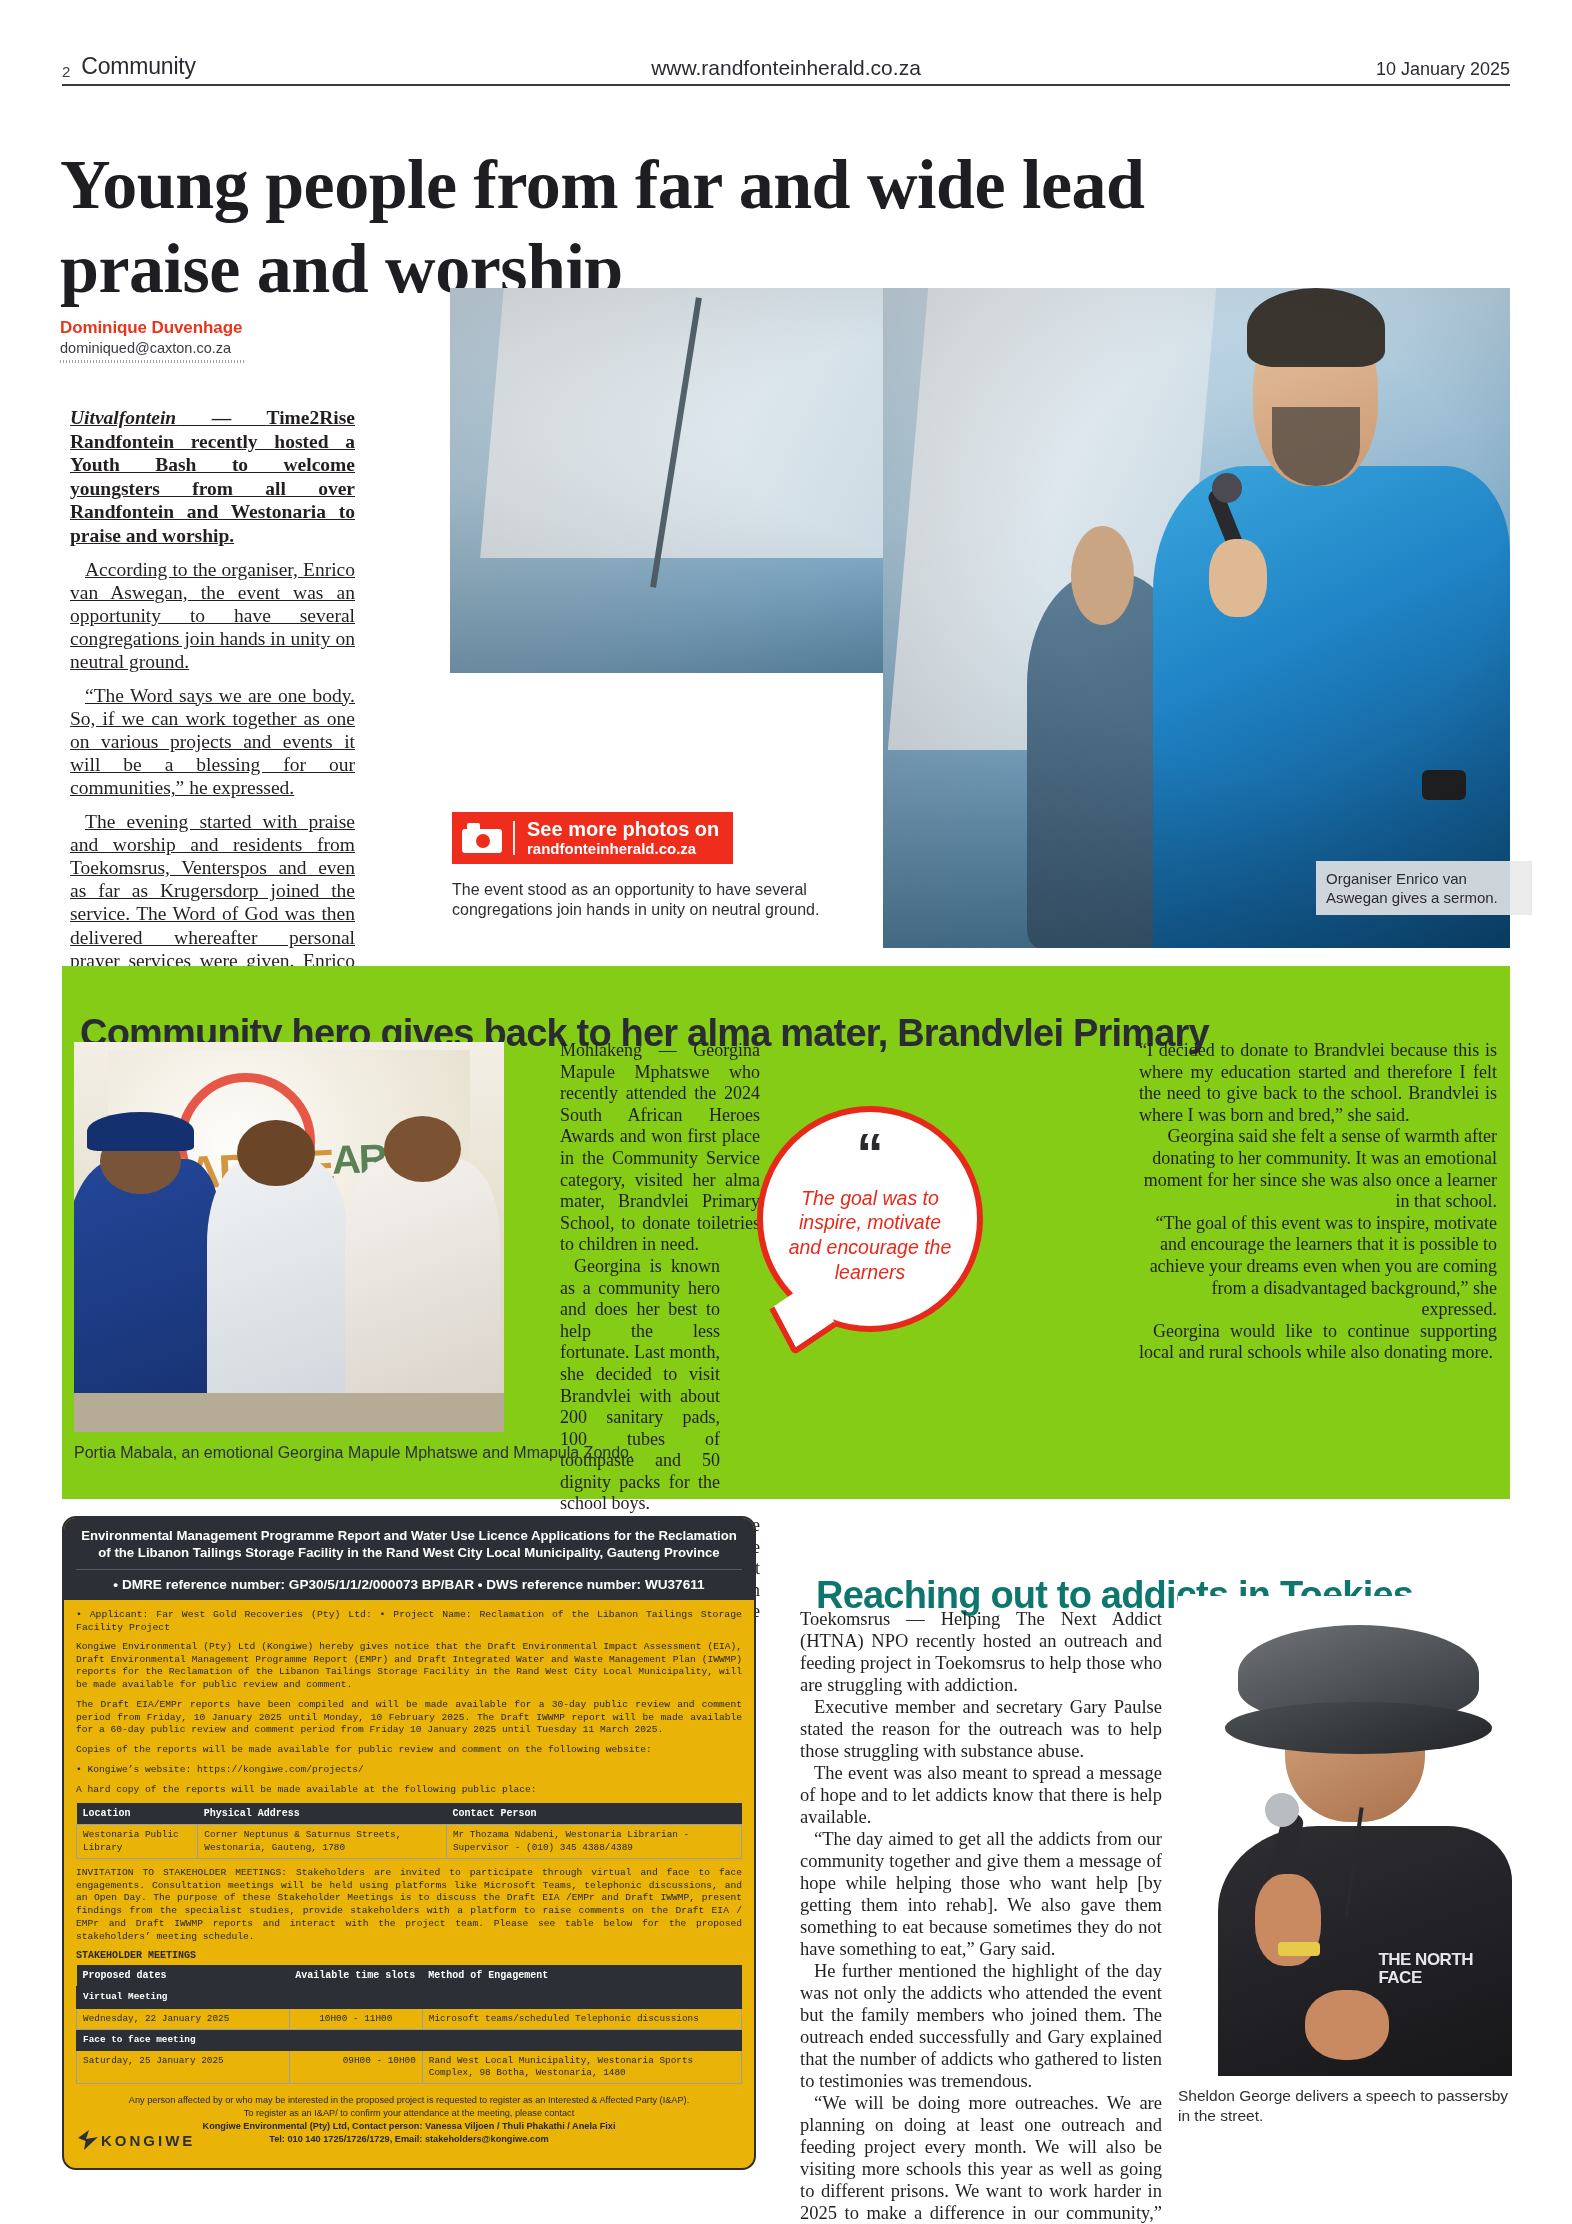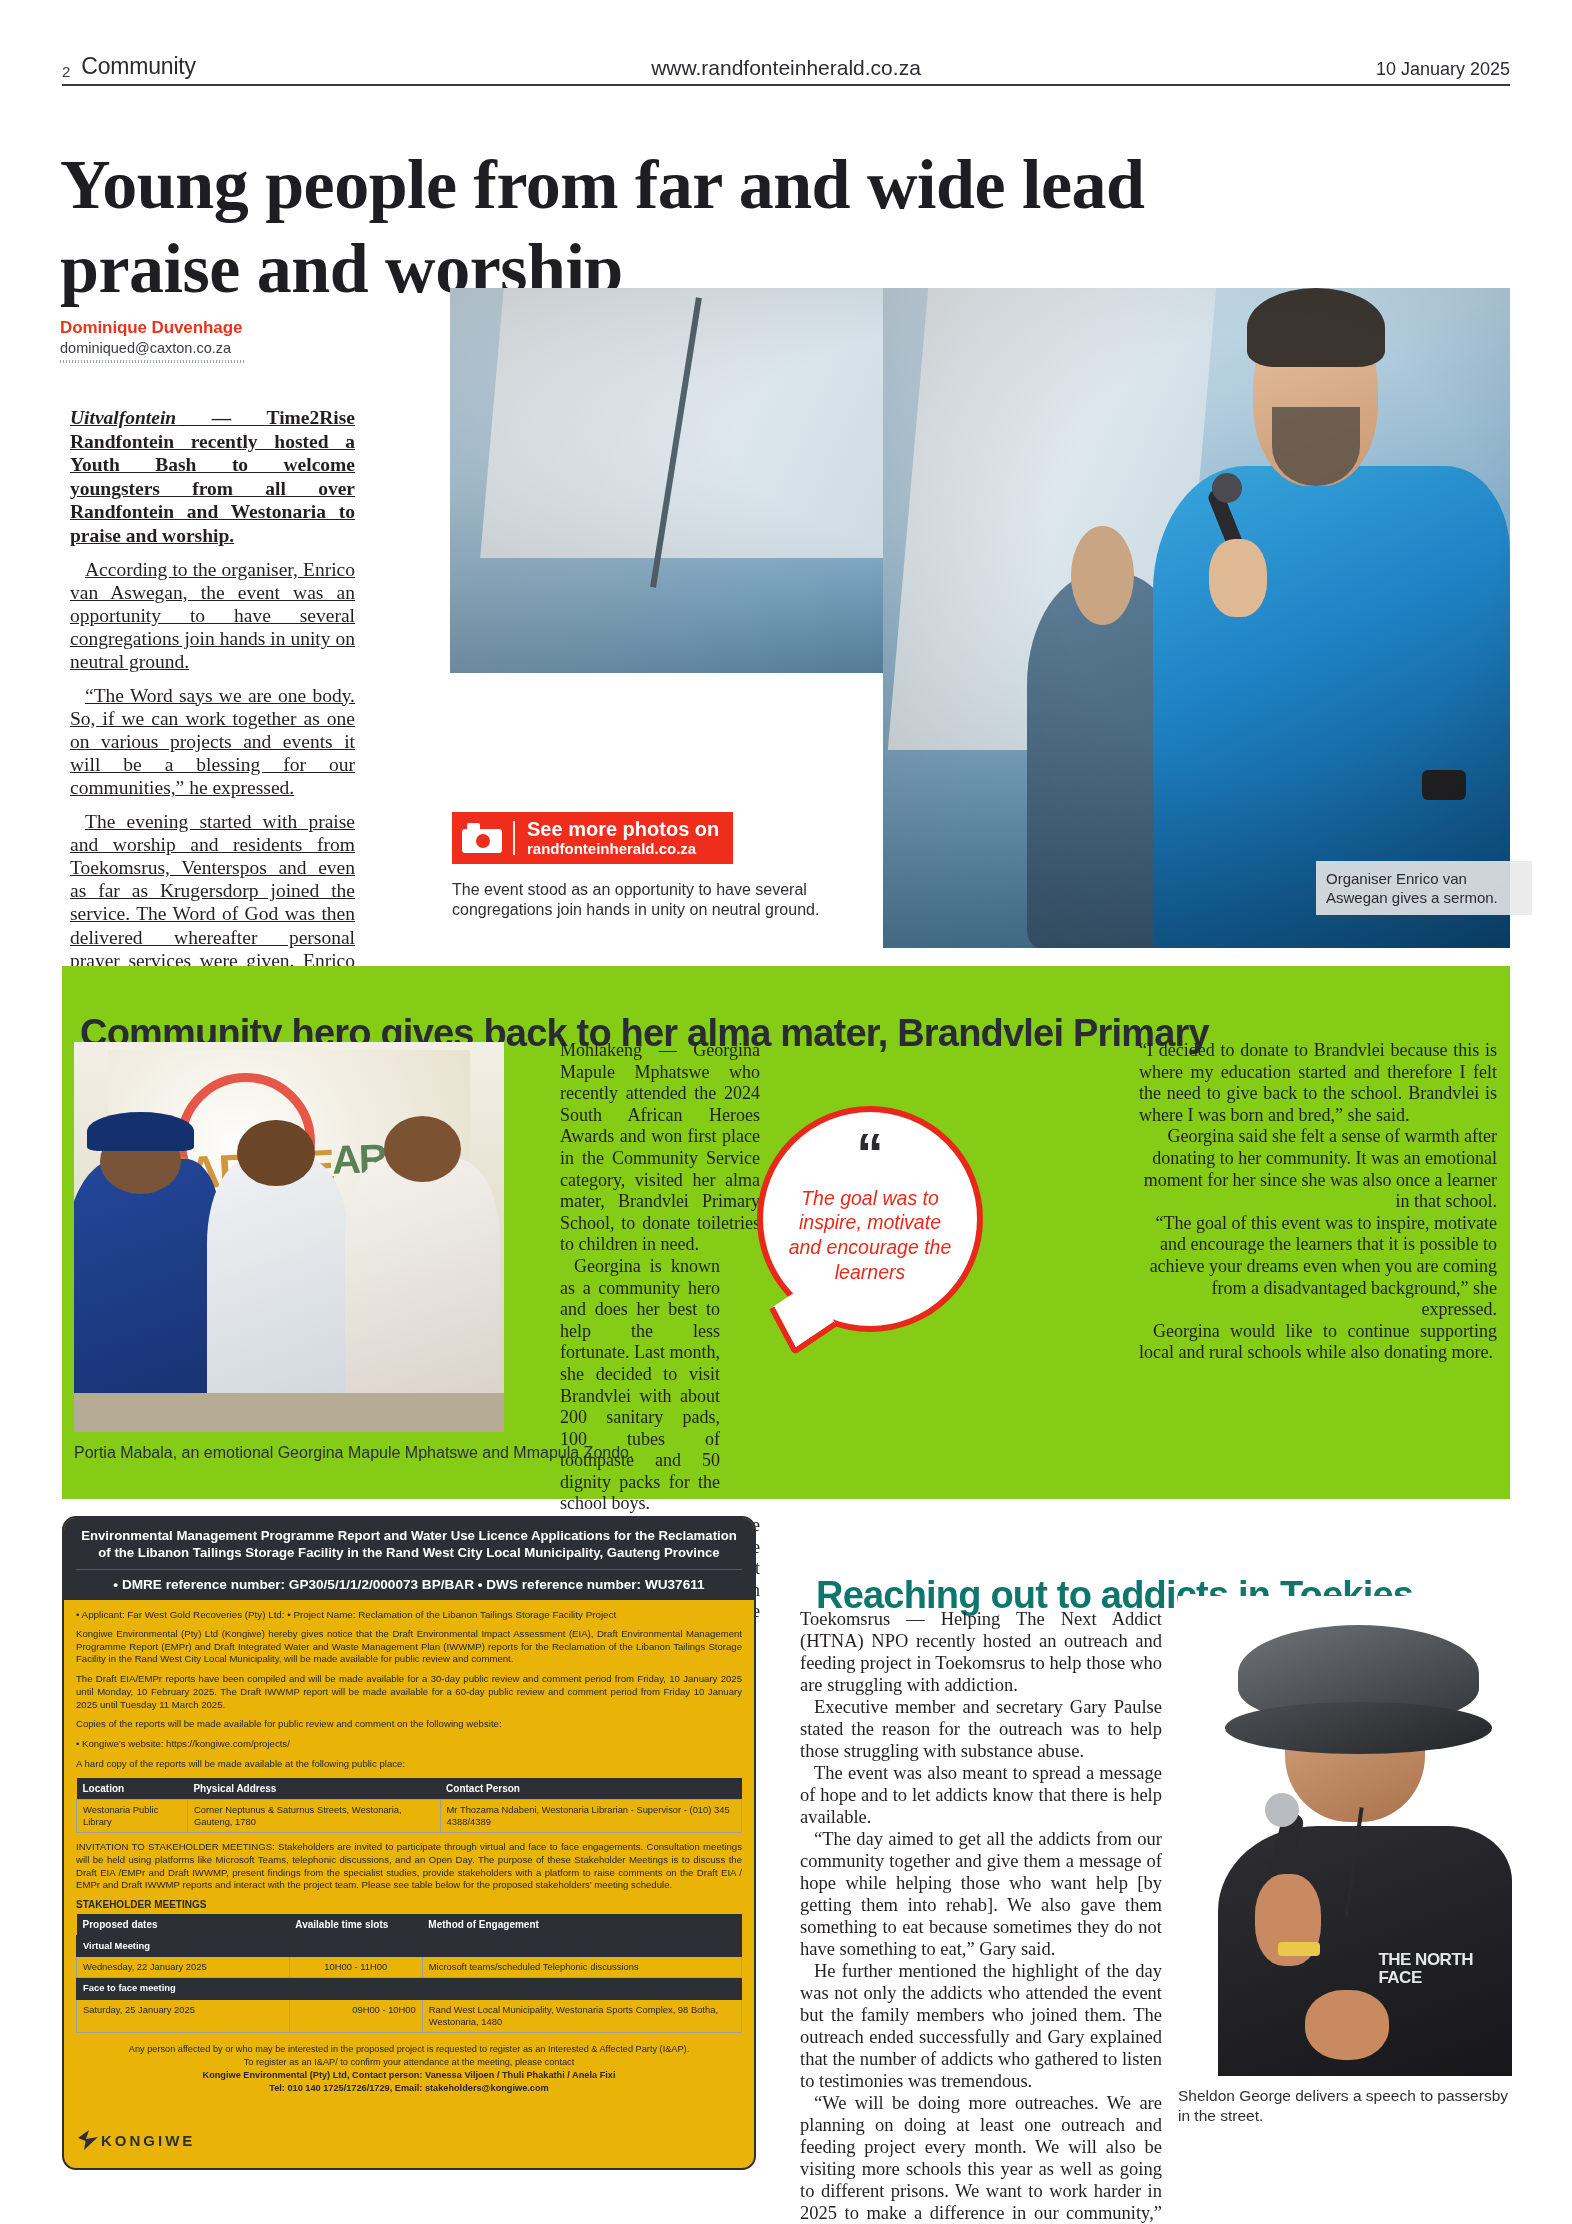--- a/index.html
+++ b/index.html
@@ -160,21 +160,21 @@
 
   
   .ad{
     position:absolute;left:62px;top:1516px;width:690px;height:650px;
     background:#eab308;border:2px solid #2c2f36;border-radius:14px;overflow:hidden;
     font-family:"Liberation Sans",sans-serif;color:#26282e;
   }
   .ad-hd{background:#2c2f36;color:#fff;padding:9px 12px 8px;}
   .ad-hd-t{font-size:13.2px;font-weight:bold;line-height:1.32;text-align:center;}
   .ad-hd-r{font-size:13.6px;font-weight:bold;text-align:center;margin-top:7px;border-top:1px solid #565a63;padding-top:7px;}
-  .ad-b{padding:8px 12px 0;}
+  .ad-b{padding:8px 12px 0;font-family:Liberation Mono, monospace;}
   .ad-b p{margin:0 0 7px;font-size:9.6px;line-height:1.33;text-align:justify;}
   .ad-b p.app{font-size:9.8px;}
   table.adt{width:100%;border-collapse:collapse;margin:4px 0 8px;font-size:9.4px;}
   table.adt th{background:#2c2f36;color:#fff;text-align:left;padding:5px 6px;font-size:10px;font-weight:bold;}
   table.adt td{border:1px solid #9aa0a6;padding:4px 6px;vertical-align:top;line-height:1.3;}
   table.adt tr.sect td{background:#2c2f36;color:#fff;font-weight:bold;border-color:#2c2f36;}
   .ad-sub{font-size:10px;font-weight:bold;margin:6px 0 3px;}
   .ad-foot{padding:2px 12px 10px;font-size:9.2px;line-height:1.4;text-align:center;}
   .ad-logo{position:absolute;left:14px;bottom:18px;display:flex;align-items:center;}
   .ad-logo .bird{width:20px;height:20px;background:#2c2f36;

